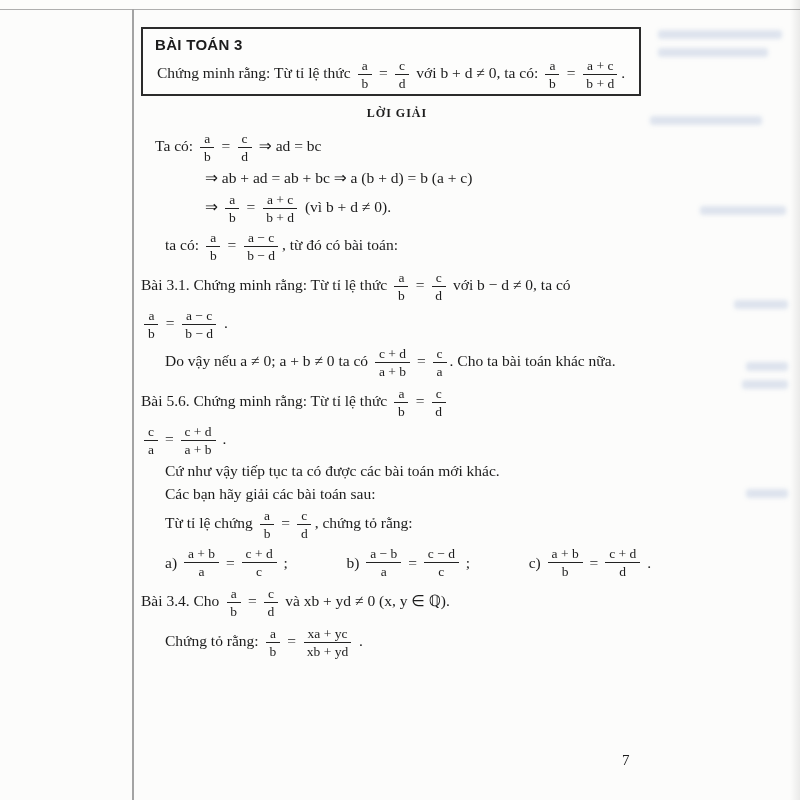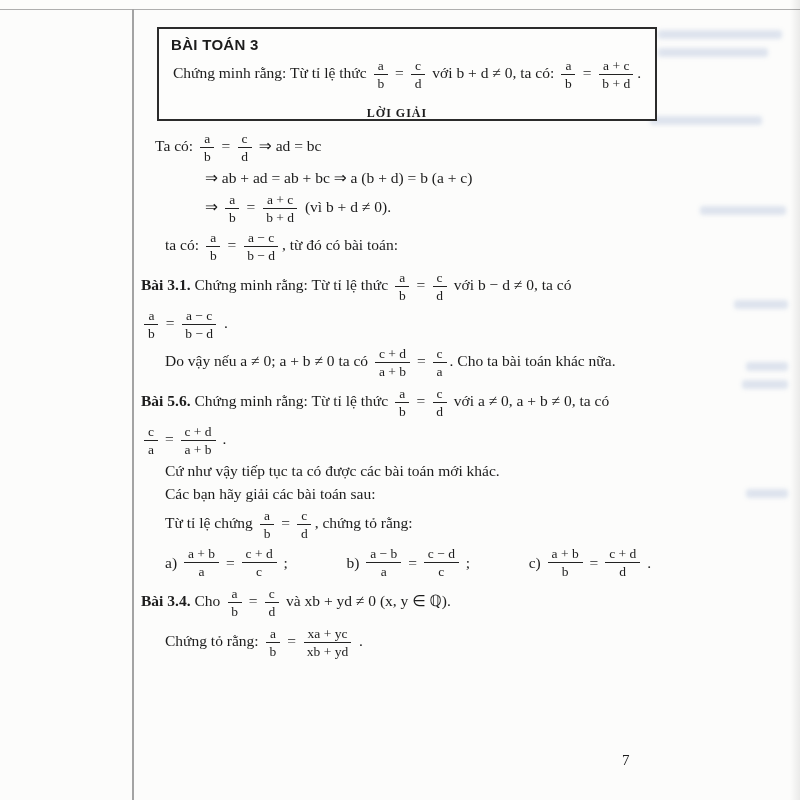--- a/index.html
+++ b/index.html
@@ -7,23 +7,23 @@
     width:800px; height:800px; position:relative; overflow:hidden;
     background:#fcfcfb; color:#1c1c1c;
     font-family:"Liberation Serif", serif;
   }
   .edge-top { position:absolute; top:9px; left:0; width:100%; height:1px; background:#aeaeae; }
   .edge-left { position:absolute; left:132px; top:9px; bottom:0; width:2px; background:#a3a3a3; }
   .edge-right { position:absolute; right:0; top:0; bottom:0; width:10px;
     background:linear-gradient(to right, rgba(0,0,0,0), rgba(0,0,0,0.07)); }
 
   .problem-box {
-    position:absolute; left:157px; top:27px; width:500px;
+    position:absolute; left:141px; top:27px; width:500px;
     border:2px solid #2b2b2b; background:#fdfdfc;
-    padding:7px 12px 28px 12px; box-sizing:border-box;
+    padding:7px 12px 3px 12px; box-sizing:border-box;
   }
   .problem-box .title {
     font-family:"Liberation Sans", sans-serif;
     font-weight:bold; font-size:15px; letter-spacing:.3px;
   }
   .problem-box .statement { text-align:center; margin-top:5px; font-size:15.5px; white-space:nowrap; }
 
   .content { position:absolute; left:141px; top:106px; width:512px; font-size:15.5px; }
   .sol-heading { text-align:center; font-weight:bold; font-size:12px; letter-spacing:1px; margin-bottom:10px; }
 
@@ -36,21 +36,21 @@
   .spread .gap { flex:1; }
   .spread .txt { white-space:pre; }
 
   .frac {
     display:inline-flex; flex-direction:column; align-items:center;
     vertical-align:middle; margin:0 3px;
     font-size:13.5px; line-height:15px;
   }
   .frac .num { border-bottom:1px solid #222; padding:0 4px 1px 4px; }
   .frac .den { padding:1px 4px 0 4px; }
-  .bold { font-weight:bold; }
+  .bold { font-weight:normal; }
 
   .page-number { position:absolute; left:622px; top:752px; font-size:15px; }
 
   .bleed { position:absolute; background:#b9c6de; opacity:.45; filter:blur(2px); border-radius:3px; height:9px; }
   .b1 { left:658px; top:30px;  width:124px; }
   .b2 { left:658px; top:48px;  width:110px; }
   .b3 { left:650px; top:116px; width:112px; }
   .b4 { left:700px; top:206px; width:86px; }
   .b5 { left:734px; top:300px; width:54px; }
   .b6 { left:746px; top:362px; width:42px; }
@@ -135,21 +135,21 @@
         </span><span class="txt"> = </span><span class="frac">
           <span class="num">c</span>
           <span class="den">a</span>
         </span><span class="txt">. Cho ta bài toán khác nữa.</span></div>
       <div class="sol-line gap-top"><span class="bold txt">Bài 5.6.</span><span class="txt"> Chứng minh rằng: Từ tỉ lệ thức </span><span class="frac">
           <span class="num">a</span>
           <span class="den">b</span>
         </span><span class="txt"> = </span><span class="frac">
           <span class="num">c</span>
           <span class="den">d</span>
-        </span><span class="txt"> với a ≠ 0, a + b ≠ 0, ta có</span></div>
+        </span></div>
       <div class="sol-line"><span class="frac">
           <span class="num">c</span>
           <span class="den">a</span>
         </span><span class="txt"> = </span><span class="frac">
           <span class="num">c + d</span>
           <span class="den">a + b</span>
         </span><span class="txt"> .</span></div>
       <div class="sol-line para"><span class="txt">Cứ như vậy tiếp tục ta có được các bài toán mới khác.</span></div>
       <div class="sol-line para"><span class="txt">Các bạn hãy giải các bài toán sau:</span></div>
       <div class="sol-line para"><span class="txt">Từ tỉ lệ chứng </span><span class="frac">

